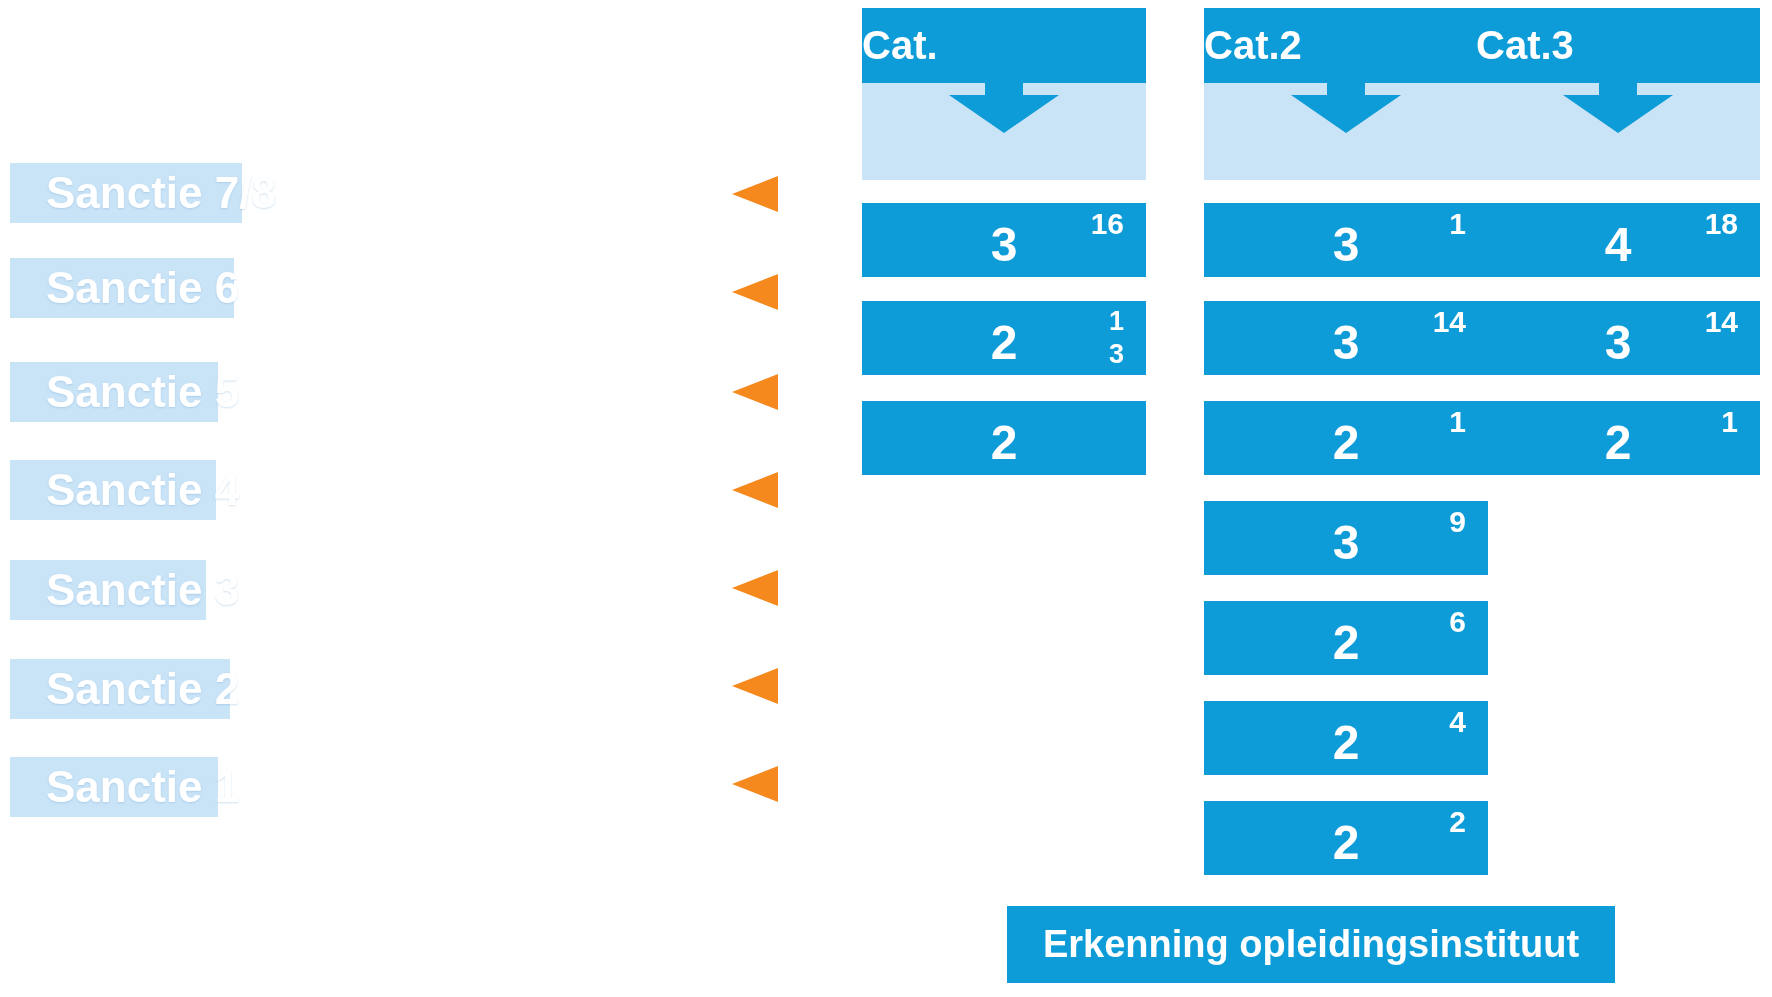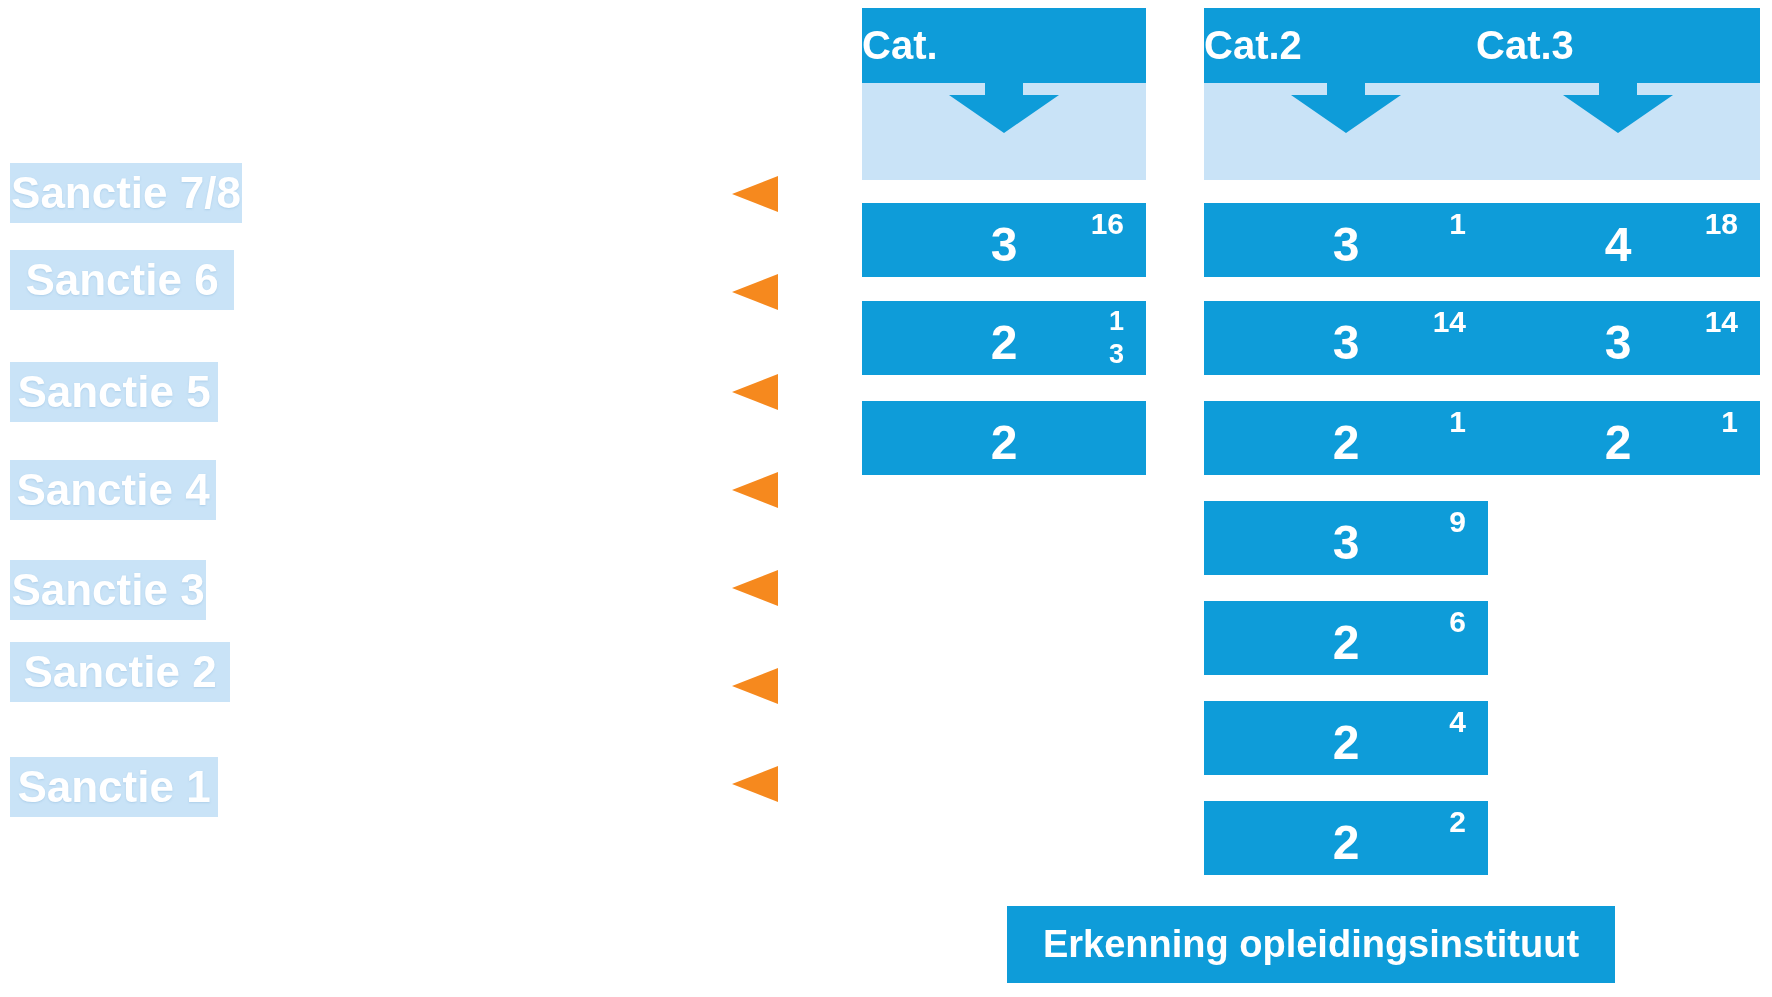--- a/index.html
+++ b/index.html
@@ -9,23 +9,24 @@
     --white:#FFFFFF;
   }
   *{box-sizing:border-box;margin:0;padding:0;}
   body{background:#fff;font-family:"Liberation Sans",sans-serif;}
   .canvas{position:relative;width:1772px;height:997px;background:var(--white,#fff);overflow:hidden;}
 
   .slabel{
     position:absolute;left:10px;height:60px;
     background:var(--light-blue,#C9E3F7);
     color:var(--white,#fff);
-    font-weight:700;font-size:44px;line-height:60px;text-align:center;
+    font-weight:700;font-size:44px;line-height:60px;
     text-shadow:0 1px 2px rgba(120,170,210,.35);
     white-space:nowrap;
+    padding-left:36px;
   }
 
   .tri{
     position:absolute;left:732px;width:0;height:0;
     border-top:18px solid transparent;
     border-bottom:18px solid transparent;
     border-right:46px solid var(--orange,#F6891E);
   }
 
   .hdr{
@@ -66,25 +67,25 @@
   .c1{left:862px;} .c2{left:1204px;} .c3{left:1476px;}
   .r1{top:203px;} .r2{top:301px;} .r3{top:401px;} .r4{top:501px;}
   .r5{top:601px;} .r6{top:701px;} .r7{top:801px;}
 </style>
 </head>
 <body>
 
 <div class="canvas">
 
   <div class="slabel" style="top:163px;width:232px;">Sanctie 7/8</div>
-  <div class="slabel" style="top:250px;width:224px;">Sanctie 6</div>
+  <div class="slabel" style="top:258px;width:224px;">Sanctie 6</div>
   <div class="slabel" style="top:362px;width:208px;">Sanctie 5</div>
   <div class="slabel" style="top:460px;width:206px;">Sanctie 4</div>
   <div class="slabel" style="top:560px;width:196px;">Sanctie 3</div>
-  <div class="slabel" style="top:642px;width:220px;">Sanctie 2</div>
+  <div class="slabel" style="top:659px;width:220px;">Sanctie 2</div>
   <div class="slabel" style="top:757px;width:208px;">Sanctie 1</div>
 
   <div class="tri" style="top:176px;"></div>
   <div class="tri" style="top:274px;"></div>
   <div class="tri" style="top:374px;"></div>
   <div class="tri" style="top:472px;"></div>
   <div class="tri" style="top:570px;"></div>
   <div class="tri" style="top:668px;"></div>
   <div class="tri" style="top:766px;"></div>
 

